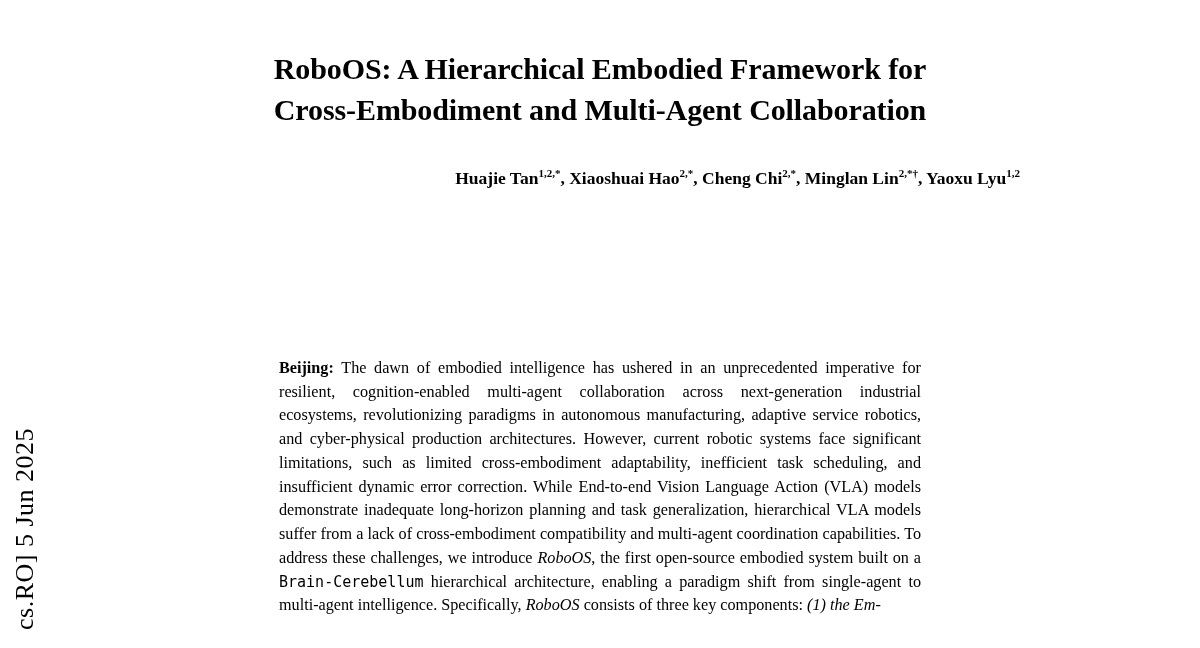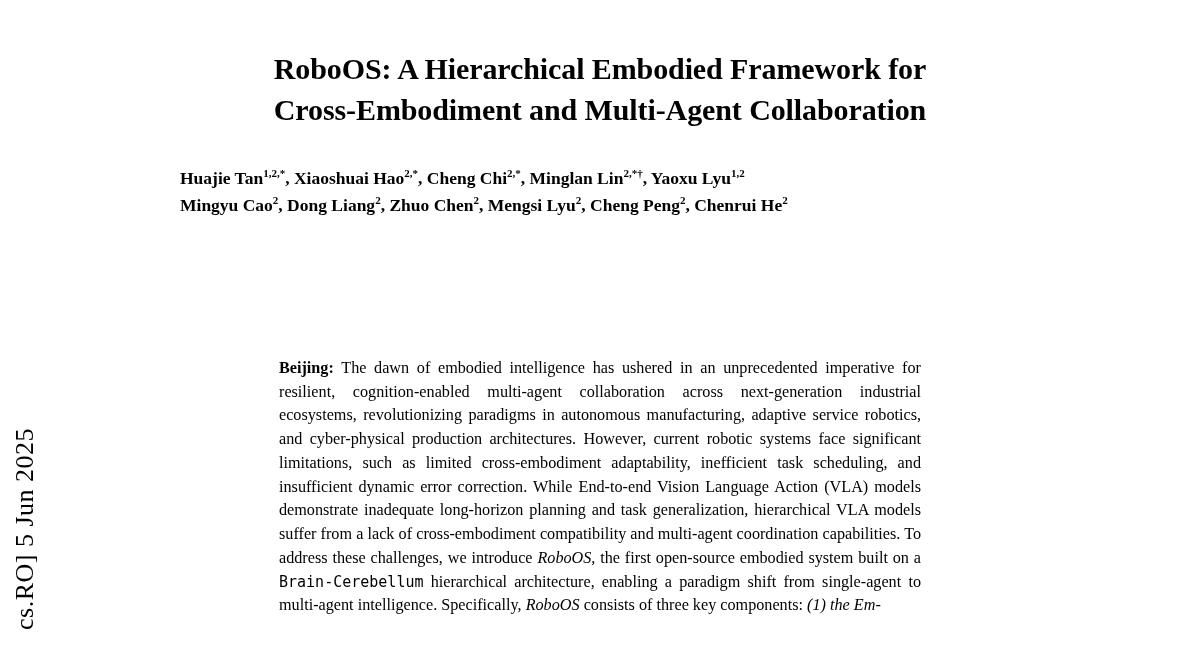--- a/index.html
+++ b/index.html
@@ -49,21 +49,21 @@
     font-weight: bold;
     line-height: 1.38;
     letter-spacing: -0.1px;
   }
 
   .authors {
     position: absolute;
     left: 180px;
     top: 165px;
     width: 840px;
-    text-align: left;
+    text-align: right;
     font-size: 17.5px;
     font-weight: bold;
     line-height: 1.52;
   }
   .authors sup {
     font-size: 11px;
     font-weight: bold;
     vertical-align: super;
     line-height: 0;
   }
@@ -118,23 +118,20 @@
 
   <div class="title">
     <span>RoboOS: A Hierarchical Embodied Framework for</span><br>
     <span>Cross-Embodiment and Multi-Agent Collaboration</span>
   </div>
 
   <div class="authors">
     <div>
       Huajie Tan<sup>1,2,*</sup>, Xiaoshuai Hao<sup>2,*</sup>, Cheng Chi<sup>2,*</sup>, Minglan Lin<sup>2,*†</sup>, Yaoxu Lyu<sup>1,2</sup>
     </div>
-    <div>
-      Mingyu Cao<sup>2</sup>, Dong Liang<sup>2</sup>, Zhuo Chen<sup>2</sup>, Mengsi Lyu<sup>2</sup>, Cheng Peng<sup>2</sup>, Chenrui He<sup>2</sup>
-    </div>
   </div>
 
   <div class="affiliations">
   </div>
 
   <div class="abstract">
     <p><span class="lbl">Beijing:</span>
     <span>The dawn of embodied intelligence has ushered in an unprecedented imperative for resilient, cognition-enabled multi-agent collaboration across next-generation industrial ecosystems, revolutionizing paradigms in autonomous manufacturing, adaptive service robotics, and cyber-physical production architectures. However, current robotic systems face significant limitations, such as limited cross-embodiment adaptability, inefficient task scheduling, and insufficient dynamic error correction. While End-to-end Vision Language Action (VLA) models demonstrate inadequate long-horizon planning and task generalization, hierarchical VLA models suffer from a lack of cross-embodiment compatibility and multi-agent coordination capabilities. To address these challenges, we introduce </span><span class="bi">RoboOS</span><span>, the first open-source embodied system built on a </span><span class="mono">Brain-Cerebellum</span><span> hierarchical architecture, enabling a paradigm shift from single-agent to multi-agent intelligence. Specifically, </span><span class="bi">RoboOS</span><span> consists of three key components: </span><span class="bi">(1) the Em-</span></p>
   </div>
 

